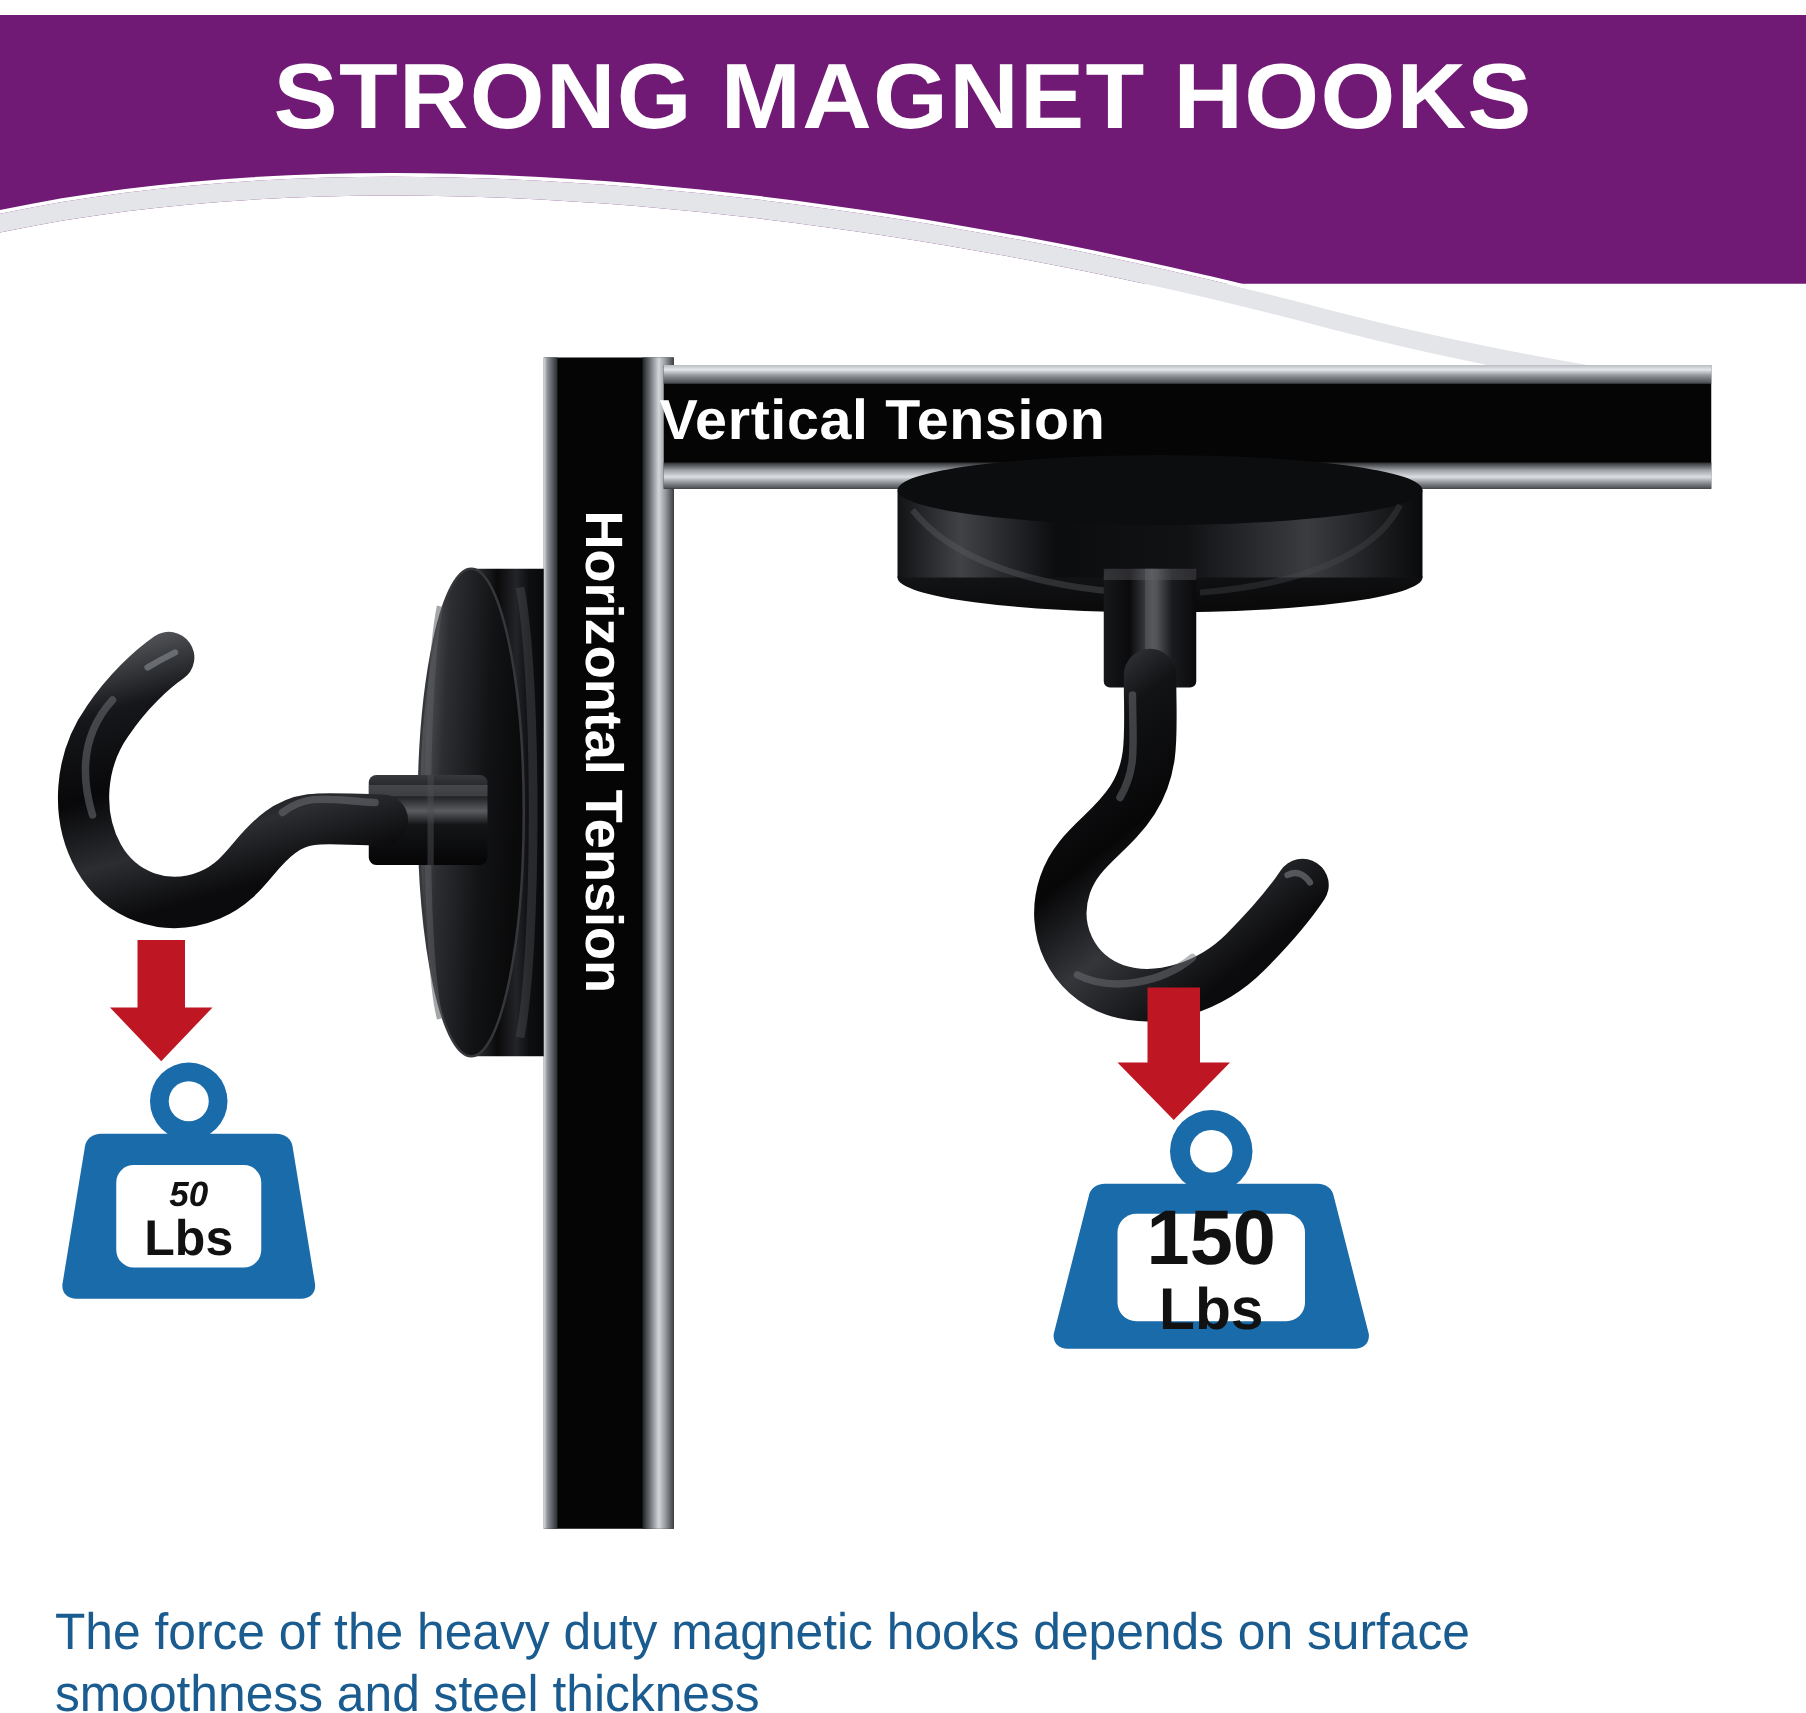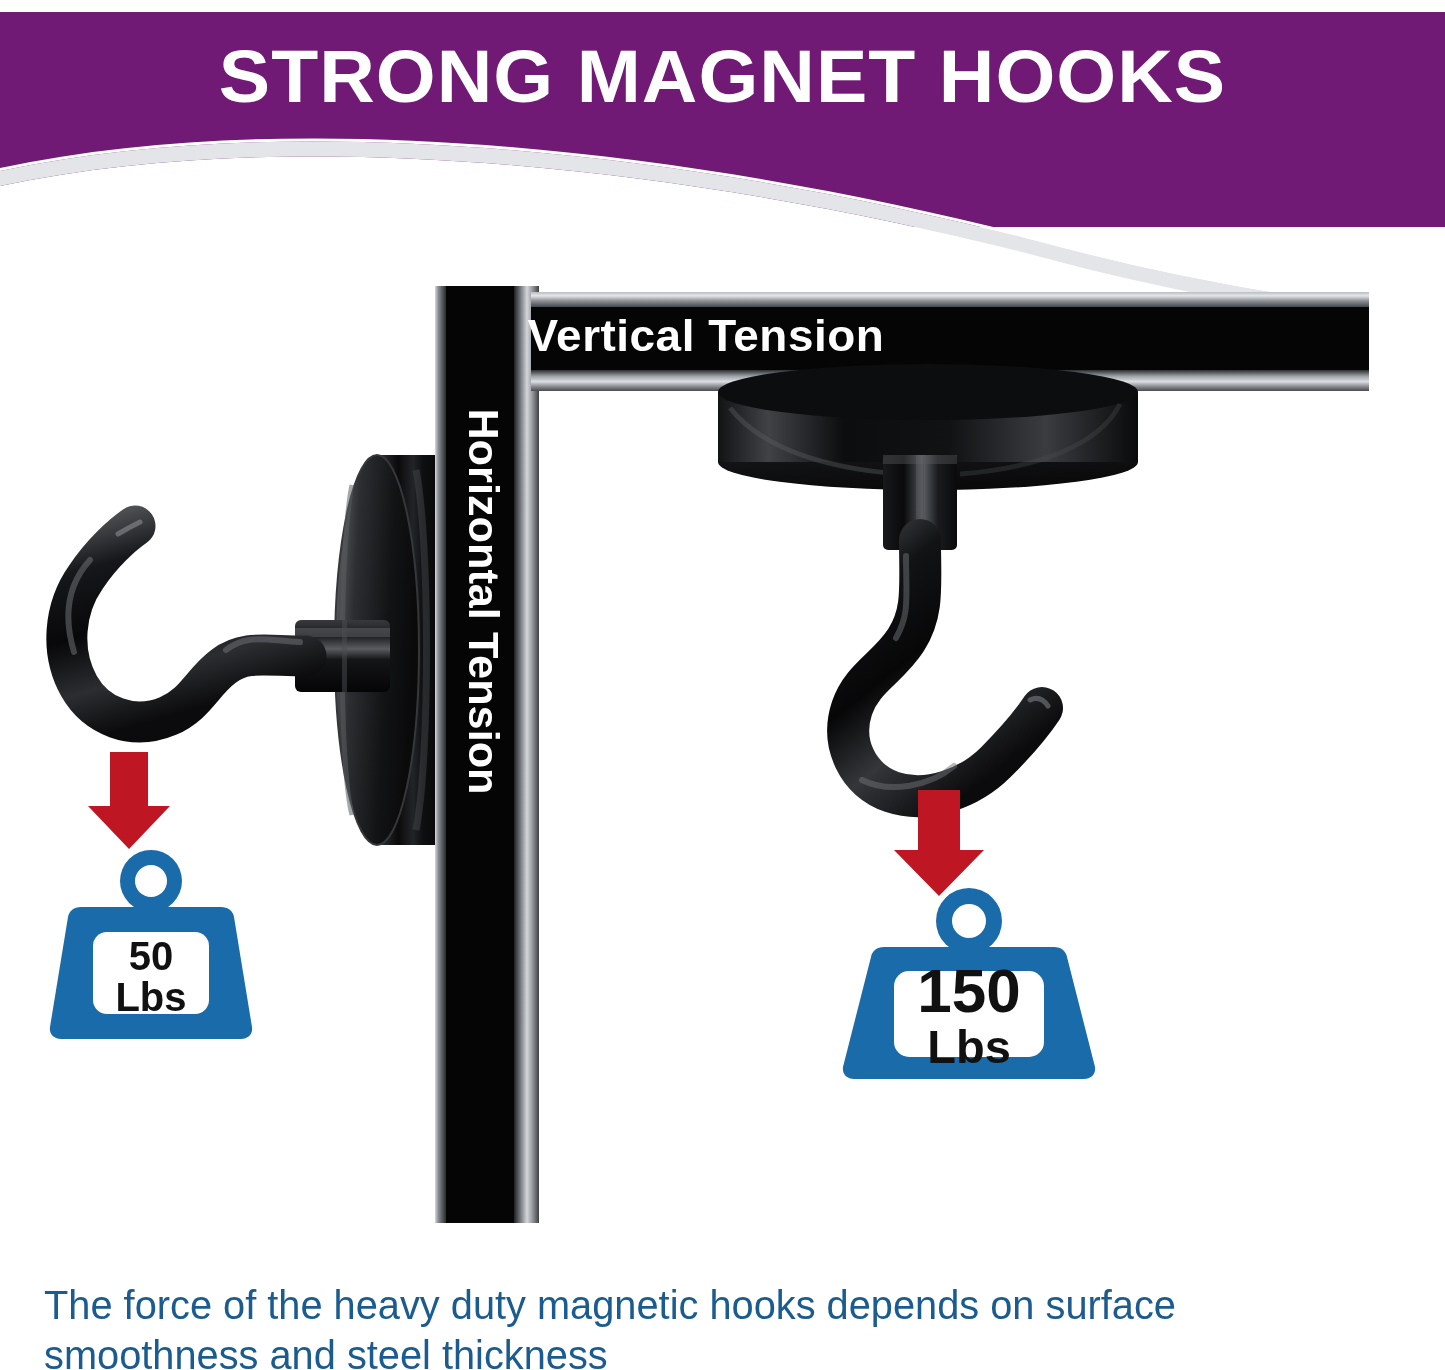--- a/index.html
+++ b/index.html
@@ -93,21 +93,21 @@
   .weight-text{
     position:absolute;left:0;top:0;width:100%;height:100%;
     display:flex;flex-direction:column;align-items:center;justify-content:center;
     pointer-events:none;
   }
   .weight-num{color:#111111;font-weight:bold;line-height:1.0;}
   .weight-unit{color:#111111;font-weight:bold;line-height:1.05;}
 
   #weight-left{left:46px;top:845px;width:210px;height:200px;}
   #weight-left .weight-text{padding-top:64px;box-sizing:border-box;}
-  #weight-left .weight-num{font-size:40px;}
+  #weight-left .weight-num{font-size:28px;font-style:italic;}
   #weight-left .weight-unit{font-size:40px;}
 
   #weight-right{left:838px;top:885px;width:262px;height:200px;}
   #weight-right .weight-text{padding-top:62px;box-sizing:border-box;}
   #weight-right .weight-num{font-size:62px;}
   #weight-right .weight-unit{font-size:47px;}
 
   
   .caption{
     position:absolute;left:44px;top:1281px;width:1360px;

